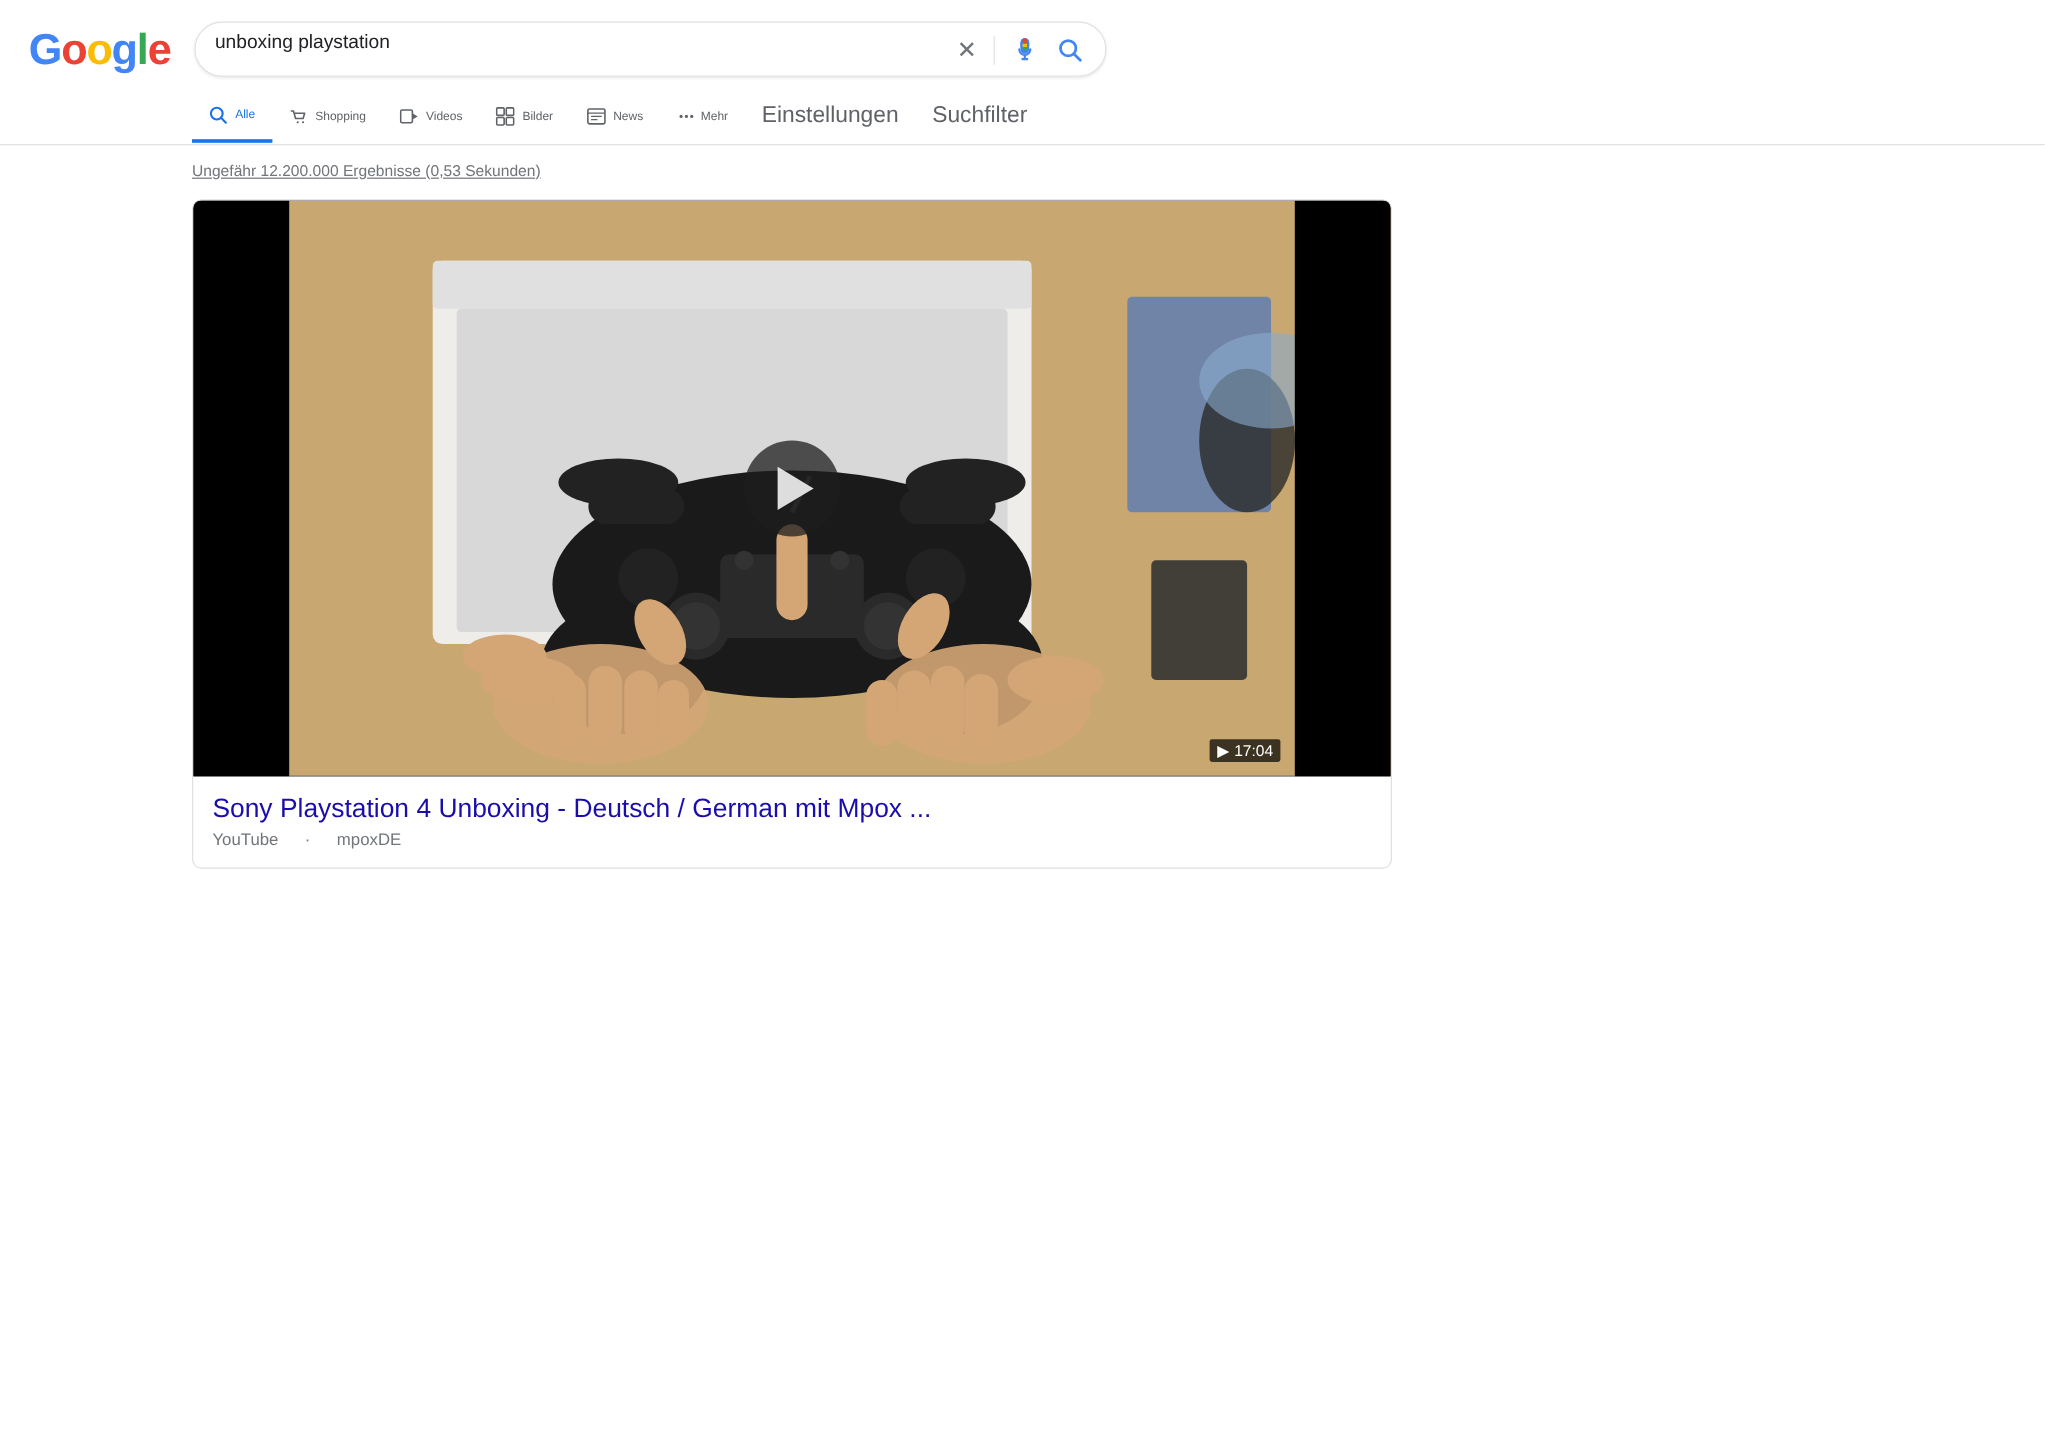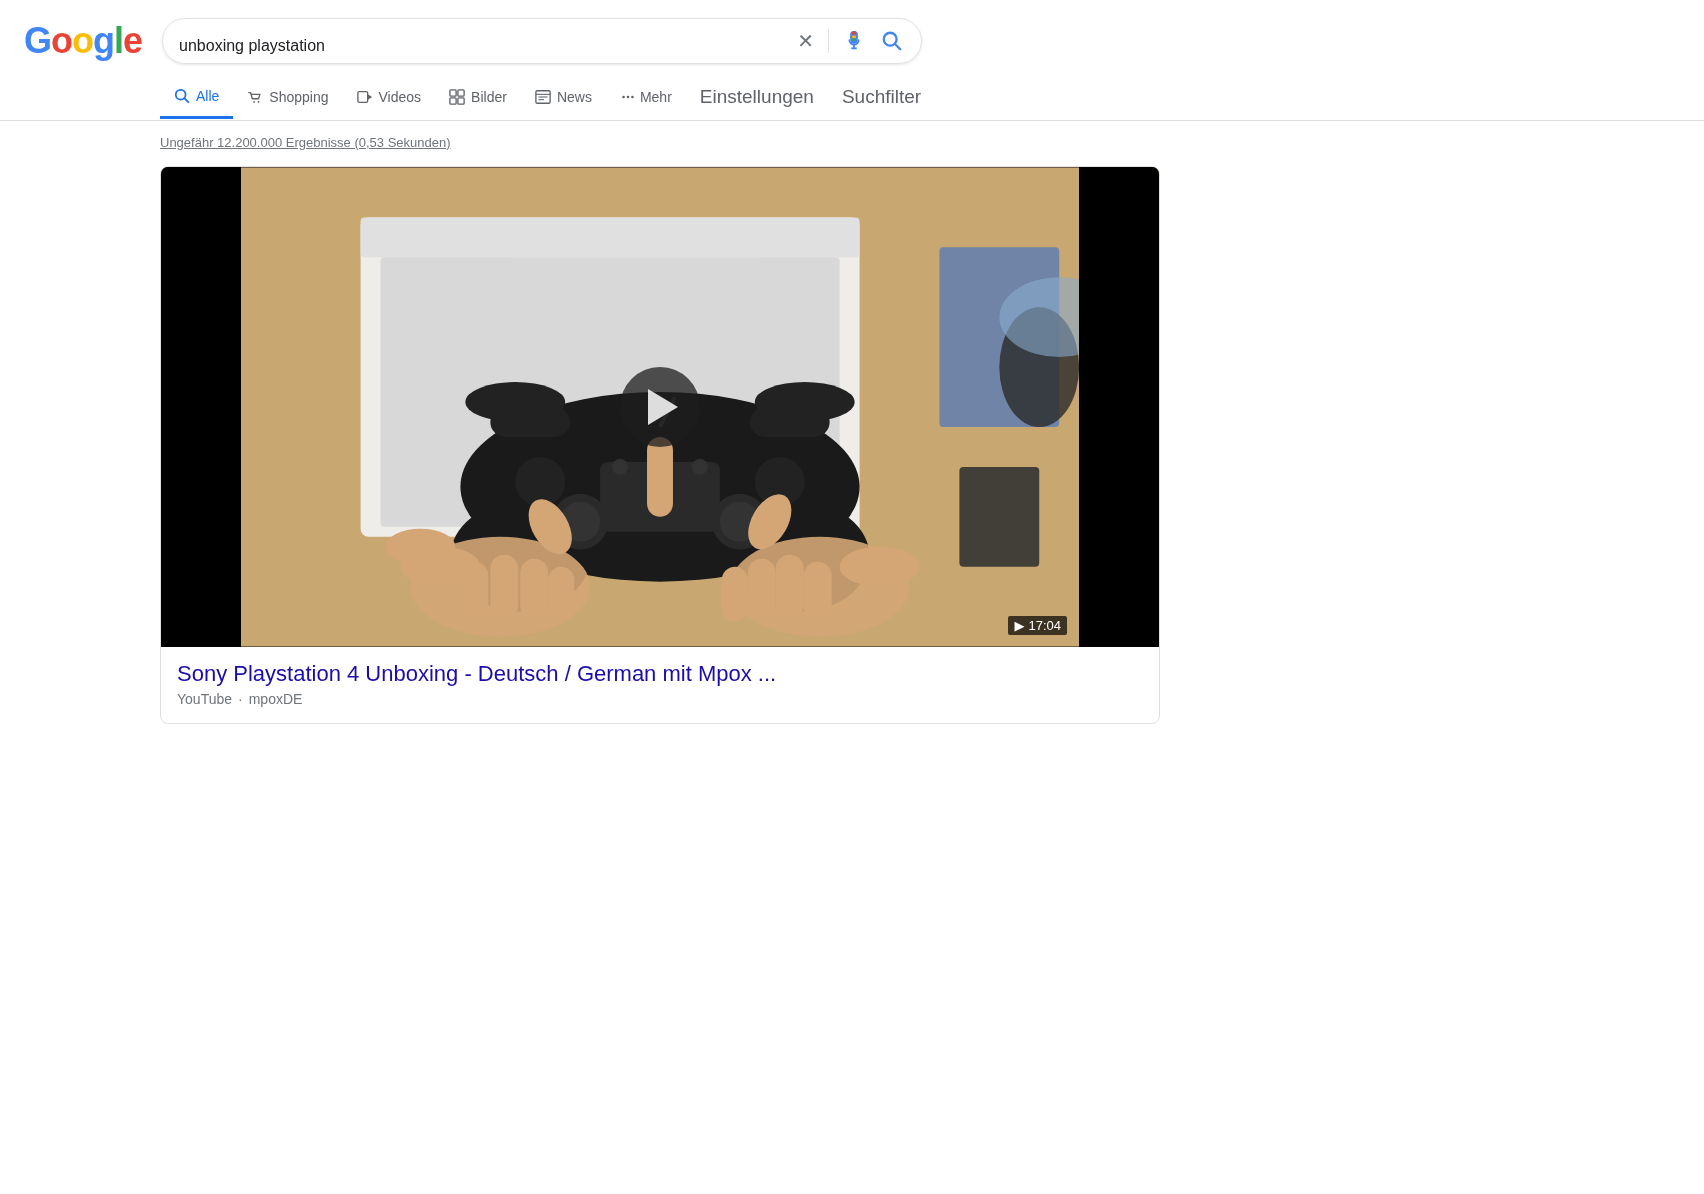--- a/index.html
+++ b/index.html
@@ -36,21 +36,21 @@
     .g-green { color: #34A853; }
 
     .search-bar-wrapper {
       flex: 1;
       max-width: 760px;
       position: relative;
     }
 
     .search-bar {
       display: flex;
-      align-items: flex-end;
+      align-items: flex-start;
       border: 1px solid #dfe1e5;
       border-radius: 24px;
       padding: 8px 16px;
       height: 46px;
       box-shadow: 0 1px 3px rgba(0,0,0,0.1);
       gap: 10px;
     }
 
     .search-input {
       flex: 1;
@@ -105,21 +105,21 @@
       padding: 0 0 0 160px;
       border-bottom: 1px solid #e0e0e0;
       gap: 0;
     }
 
     .nav-tab {
       display: flex;
       align-items: center;
       gap: 6px;
       padding: 12px 14px;
-      font-size: 14px;
+      font-size: 10px;
       color: #5f6368;
       cursor: pointer;
       text-decoration: none;
       position: relative;
       white-space: nowrap;
     }
 
     .nav-tab.active {
       color: #1a73e8;
       border-bottom: 3px solid #1a73e8;
@@ -256,21 +256,21 @@
       cursor: pointer;
       display: block;
       margin-bottom: 4px;
     }
 
     .video-meta {
       font-size: 14px;
       color: #70757a;
       display: flex;
       align-items: center;
-      gap: 6px;
+      gap: 22px;
     }
 
     .video-meta-dot {
       color: #70757a;
     }
 
   </style>
 </head>
 <body>
 

